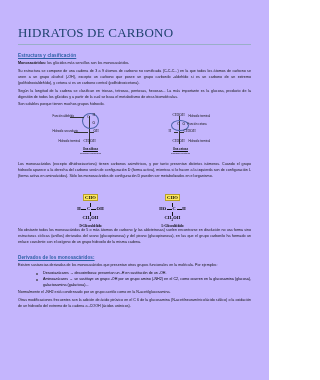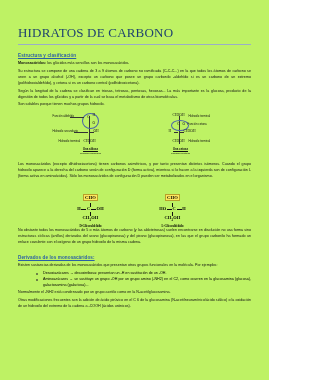--- a/index.html
+++ b/index.html
@@ -11,21 +11,21 @@
     width: 269px;
     height: 380px;
     overflow: hidden;
     font-family: "Liberation Sans", sans-serif;
     color: #000000;
   }
   .page {
     position: relative;
     width: 269px;
     height: 380px;
-    background: #bef264;
+    background: #c4b5fd;
     box-sizing: border-box;
     padding: 26px 18px 0 18px;
   }
   .doc-title {
     font-family: "Liberation Serif", serif;
     font-size: 13px;
     letter-spacing: 0.2px;
     color: #20436f;
     font-weight: normal;
     margin: 0 0 1px 0;

